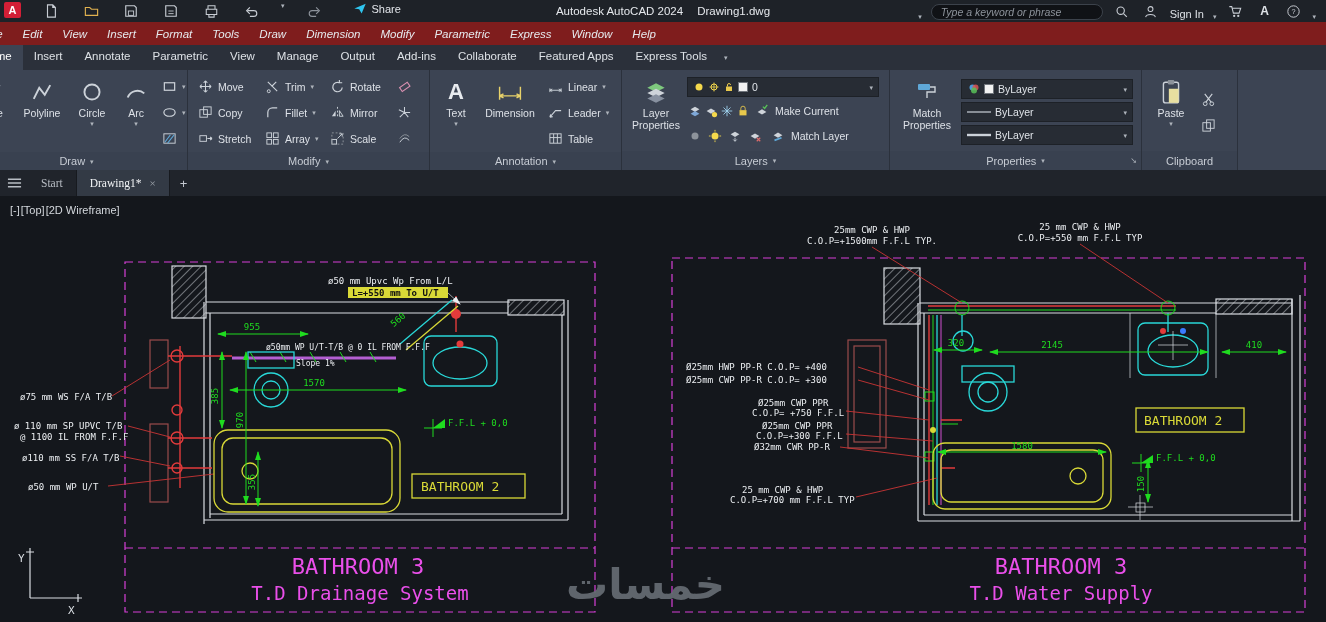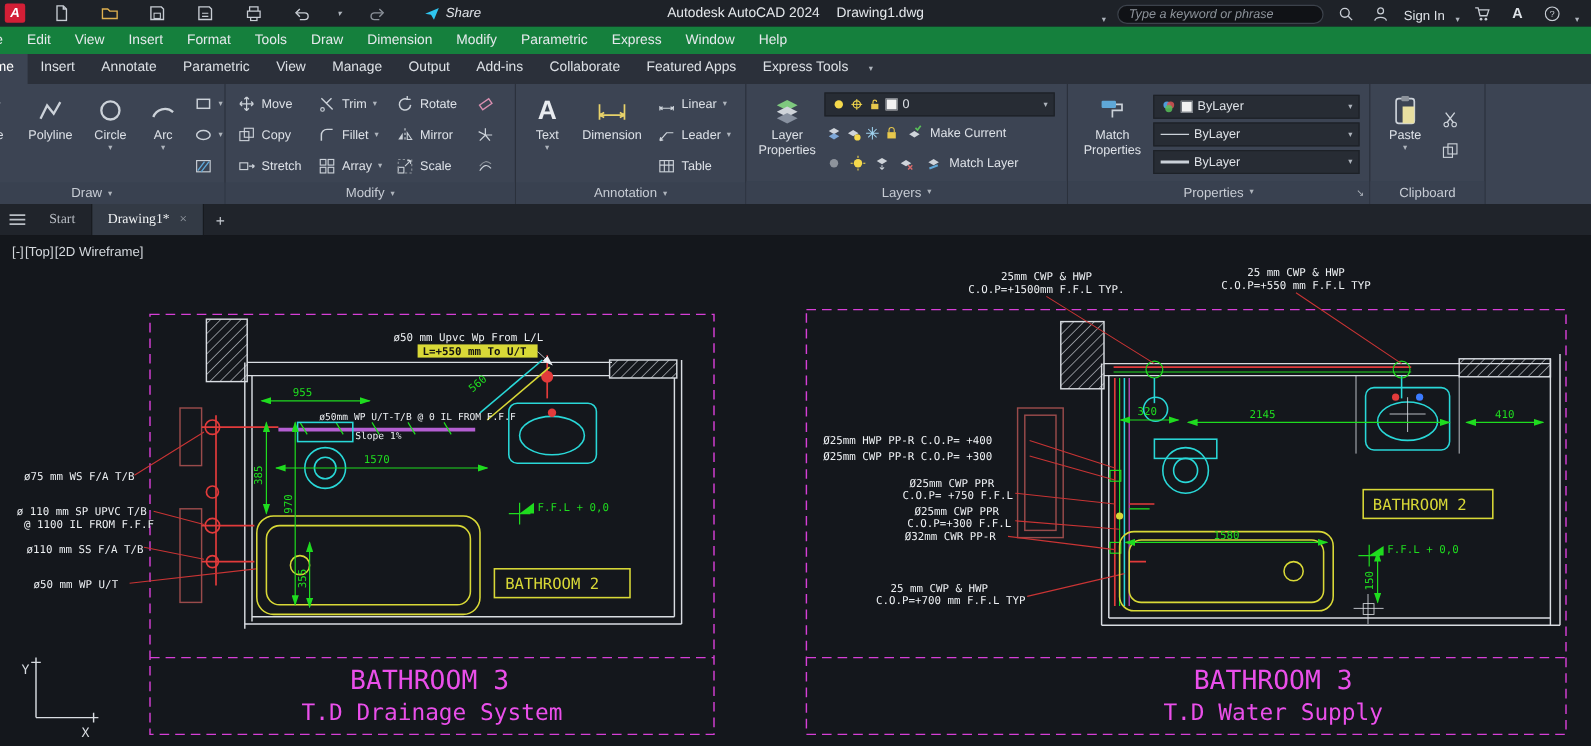--- a/index.html
+++ b/index.html
@@ -1,37 +1,37 @@
 <!DOCTYPE html>
 <html><head>
 <meta charset="utf-8">
 <style>
   * { box-sizing: border-box; margin: 0; padding: 0; }
   html,body { width:1326px; height:622px; background:#14171c; font-family:"Liberation Sans",sans-serif; overflow:hidden; }
   .app { position:relative; width:1326px; height:622px; background:#14171c; user-select:none; }
 
   
   .titlebar { position:relative; height:22px; background:#1e2228; display:flex; align-items:center; color:#d8dbe0; font-size:11px; }
-  .qat { display:flex; align-items:center; gap:20px; padding-left:4px; z-index:2;font-style:italic; }
+  .qat { display:flex; align-items:flex-start; gap:20px; padding-left:4px; z-index:2; }
   .logo { width:17px; height:16px; background:#d31f36; border-radius:2px; color:#fff; font-weight:bold; font-size:11px; display:flex; align-items:center; justify-content:center; }
   .logo::after { content:"A"; }
   .ibtn { width:20px; height:18px; display:flex; align-items:center; justify-content:center; }
   .ibtn svg { display:block; }
   .share-btn { display:flex; align-items:center; gap:5px; padding:0 8px; color:#e2e5ea; }
   .win-title { position:absolute; left:0; right:0; text-align:center; font-size:11.5px; color:#e5e8ec; pointer-events:none; }
   .win-title .doc { margin-left:14px; }
   .tb-right { margin-left:auto; display:flex; align-items:flex-end; gap:9px; padding-right:10px; z-index:2; }
   .search { width:172px; height:16px; background:#101216; border:1px solid #3c424b; border-radius:9px; color:#cfd3d9; font-size:10.5px; padding:0 9px; font-family:"Liberation Sans",sans-serif; }
   .search::placeholder { color:#8d939b; font-style:italic; }
   .cr { display:inline-block; font-size:7px; color:#aeb4bc; line-height:1; }
   .cr::after { content:"▾"; }
   .tb-label { color:#dde1e6; }
 
   
-  .menubar { height:23px; background:#15803d; display:flex; align-items:center; font-size:11.5px; color:#e6e9ed; overflow:hidden; }
+  .menubar { height:23px; background:#7f1d1d; display:flex; align-items:center; font-size:11.5px; color:#e6e9ed; overflow:hidden;font-style:italic; }
   .menu-item { padding:4px 10px; white-space:nowrap; }
   .menu-item:first-child { margin-left:-26px; }
 
   
   .ribbon-tabs { height:25px; background:#2b303a; display:flex; align-items:stretch; font-size:11.5px; color:#dde1e6; overflow:hidden; }
   .rtab { padding:5px 11px; white-space:nowrap; }
   .rtab:first-child { margin-left:-30px; }
   .rtab.active { background:#3c4453; color:#fff; }
   .rtab-caret { align-self:center; padding:0 6px; }
 
@@ -888,15 +888,16 @@
       </g>
 
       <g>
         <path class="w" d="M30,548 V598 M30,598 H82" stroke-width="1.4"></path>
         <path class="w" d="M26,552 H34 M78,594 V602"></path>
         <text x="18" y="562" fill="#d9dde2" font-size="11" font-family="Liberation Sans,sans-serif">Y</text>
         <text x="68" y="614" fill="#d9dde2" font-size="11" font-family="Liberation Sans,sans-serif">X</text>
       </g>
     </svg>
 
+    <div class="watermark">خمسات</div>
   </div>
 
 </div>
 
 </body></html>

